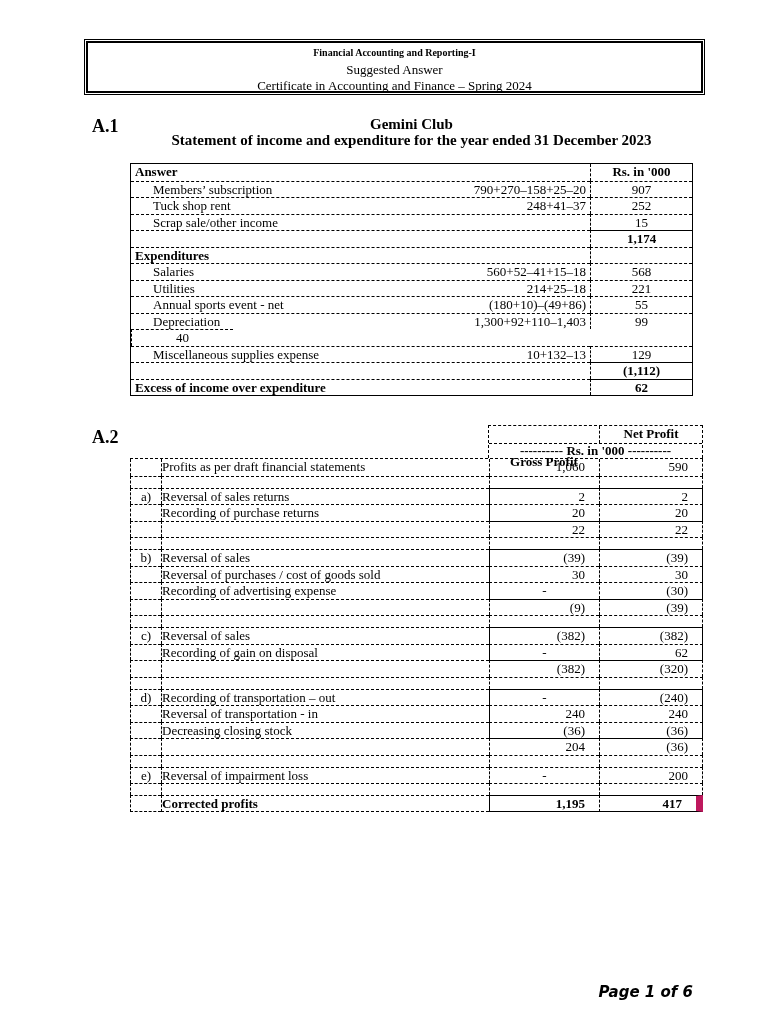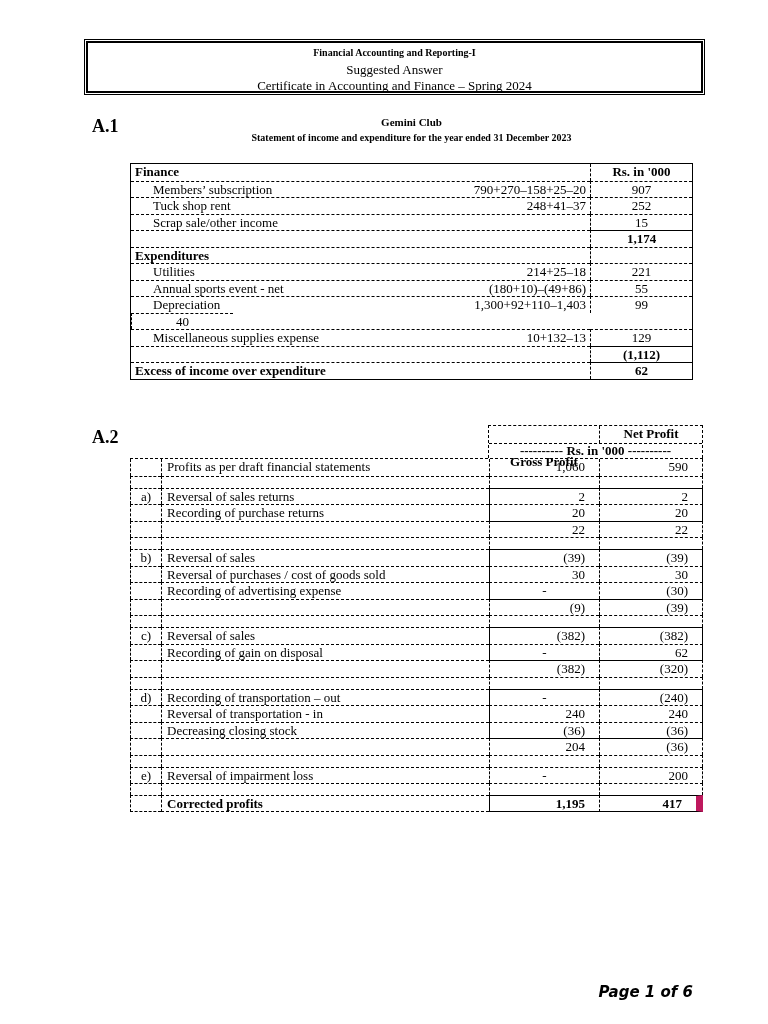--- a/index.html
+++ b/index.html
@@ -15,22 +15,22 @@
     position: absolute; left: 86px; top: 41px; width: 617px; height: 52px;
     border: 2px solid #000; outline: 1px solid #000; outline-offset: 1px;
     text-align: center; padding-top: 2px; line-height: 16.5px;
   }
   .exam-header .line1 { font-weight: bold; font-size: 10px; }
 
   
   .sec-label { position: absolute; left: 92px; font-weight: bold; font-size: 18px; }
   .a1-label  { top: 116px; }
   .a2-label  { top: 427px; }
-  .a1-title    { position: absolute; left: 130px; width: 563px; top: 116px; text-align: center; font-weight: bold; font-size: 11px; }
-  .a1-subtitle { position: absolute; left: 130px; width: 563px; top: 132px; text-align: center; font-weight: bold; font-size: 10px; }
+  .a1-title    { position: absolute; left: 130px; width: 563px; top: 116px; text-align: center; font-weight: bold; font-size: 15px; }
+  .a1-subtitle { position: absolute; left: 130px; width: 563px; top: 132px; text-align: center; font-weight: bold; font-size: 15px; }
 
   
   .t1 { position: absolute; left: 130px; top: 163px; width: 563px; border: 1px solid #000; }
   .t1-row { display: flex; height: 16.5px; line-height: 15.5px; }
   .t1-row:not(:first-child) > div { border-top: 1px dashed #000; }
   .t1-label { flex: 1; position: relative; padding-left: 22px; overflow: hidden; white-space: nowrap; }
   .t1-working { position: absolute; right: 4px; top: 0; }
   .t1-value { width: 102px; border-left: 1px dashed #000; text-align: center; }
   .t1 .k-head .t1-label, .t1 .k-section .t1-label, .t1 .k-total .t1-label { font-weight: bold; padding-left: 4px; }
   .t1 .k-head .t1-value { font-weight: bold; }
@@ -43,21 +43,21 @@
   .t2-head-col2 { flex: 1; border-left: 1px dashed #000; }
   .t2-head-row2 { height: 15px; line-height: 14px; font-weight: bold; text-align: center; border-top: 1px dashed #000; }
 
   
   .t2 { position: absolute; left: 130px; top: 458px; width: 573px; border-top: 1px dashed #000; }
   .t2-row { display: flex; height: 16.5px; line-height: 15.5px; }
   .t2-row.k-spacer { height: 12px; }
   .t2-row:not(:first-child) > div { border-top: 1px dashed #000; }
   .t2-row:last-child > div { border-bottom: 1px dashed #000; }
   .c-letter { width: 31px; text-align: center; border-left: 1px dashed #000; }
-  .c-label  { flex: 1; padding-left: 5px; border-left: 1px dashed #000; overflow: hidden; white-space: nowrap; }
+  .c-label  { flex: 1; border-left: 1px dashed #000; overflow: hidden; white-space: nowrap; }
   .c-gross  { width: 110px; border-left: 1px dashed #000; text-align: right; padding-right: 14px; }
   .c-net    { width: 104px; border-left: 1px dashed #000; border-right: 1px dashed #000; text-align: right; padding-right: 14px; }
   .c-gross.dash-center, .c-net.dash-center { text-align: center; padding-right: 0; }
   
   .t2 .k-box-top .c-gross { border-left: 1px solid #000; border-top: 1px solid #000; }
   .t2 .k-box-top .c-net   { border-top: 1px solid #000; border-right: 1px solid #000; }
   .t2 .k-box-mid .c-gross, .t2 .k-box-bottom .c-gross { border-left: 1px solid #000; }
   .t2 .k-box-mid .c-net,  .t2 .k-box-bottom .c-net   { border-right: 1px solid #000; }
   .t2 .k-subtotal .c-gross, .t2 .k-subtotal .c-net { border-top: 1px solid #000; }
   .t2 .k-total .c-gross { border-left: 1px solid #000; border-top: 1px solid #000; border-bottom: 1px solid #000 !important; font-weight: bold; }
@@ -79,21 +79,21 @@
   <div class="line3">Certificate in Accounting and Finance – Spring 2024</div>
 </div>
 
 <div class="sec-label a1-label">A.1</div>
 <div class="a1-title">Gemini Club</div>
 <div class="a1-subtitle">Statement of income and expenditure for the year ended 31 December 2023</div>
 
 <div class="t1" id="t1-body">
     <div class="t1-row k-head">
     <div class="t1-label">
-      <span class="t1-label-text">Finance</span>
+      <span class="t1-label-text">Answer</span>
       <span class="t1-working"></span>
     </div>
     <div class="t1-value">Rs. in '000</div>
   </div>
     <div class="t1-row k-item">
     <div class="t1-label">
       <span class="t1-label-text">Members’ subscription</span>
       <span class="t1-working">790+270–158+25–20</span>
     </div>
     <div class="t1-value">907</div>
@@ -118,20 +118,27 @@
       <span class="t1-working"></span>
     </div>
     <div class="t1-value">1,174</div>
   </div>
     <div class="t1-row k-section">
     <div class="t1-label">
       <span class="t1-label-text">Expenditures</span>
       <span class="t1-working"></span>
     </div>
     <div class="t1-value"></div>
+  </div>
+    <div class="t1-row k-item">
+    <div class="t1-label">
+      <span class="t1-label-text">Salaries</span>
+      <span class="t1-working">560+52–41+15–18</span>
+    </div>
+    <div class="t1-value">568</div>
   </div>
     <div class="t1-row k-item">
     <div class="t1-label">
       <span class="t1-label-text">Utilities</span>
       <span class="t1-working">214+25–18</span>
     </div>
     <div class="t1-value">221</div>
   </div>
     <div class="t1-row k-item">
     <div class="t1-label">

